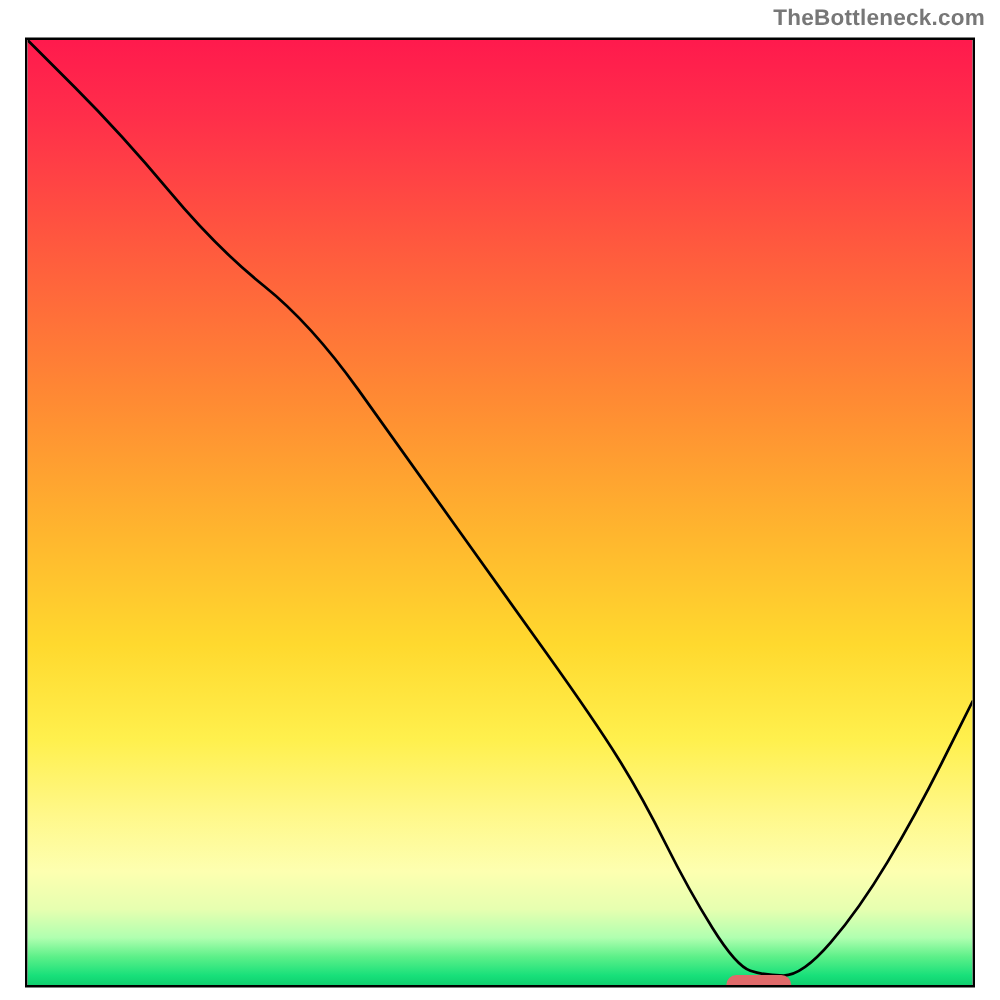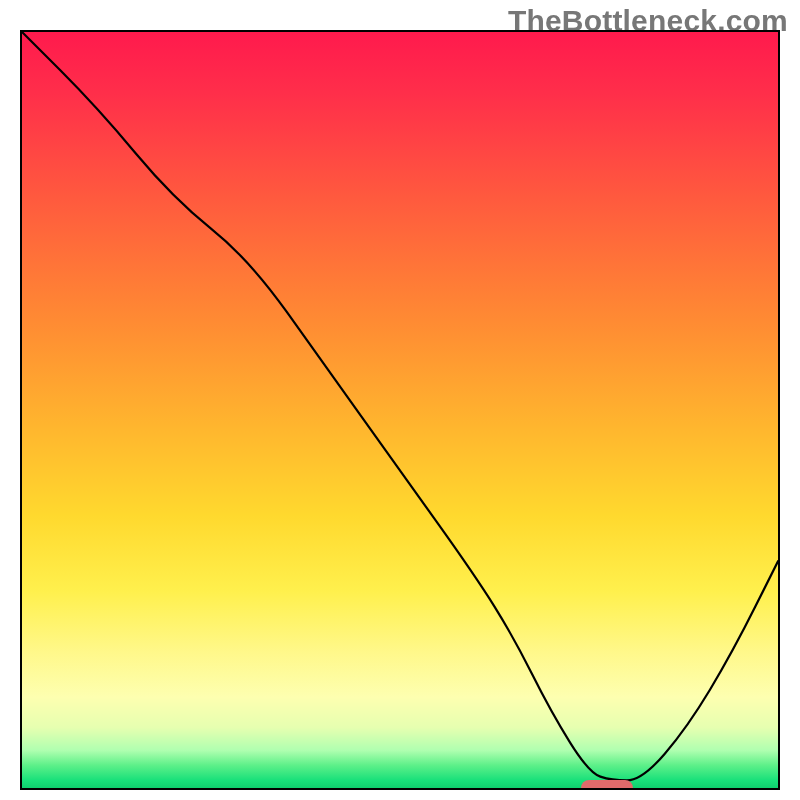--- a/index.html
+++ b/index.html
@@ -12,21 +12,21 @@
   }
   .container {
     position: relative;
     width: 800px;
     height: 800px;
   }
   .watermark {
     position: absolute;
     top: 4px;
     right: 12px;
-    font-size: 30px;
+    font-size: 18px;
     font-weight: 600;
     color: #777;
     letter-spacing: 0.2px;
   }
   .plot-frame {
     position: absolute;
     left: 20px;
     top: 30px;
     width: 760px;
     height: 760px;

